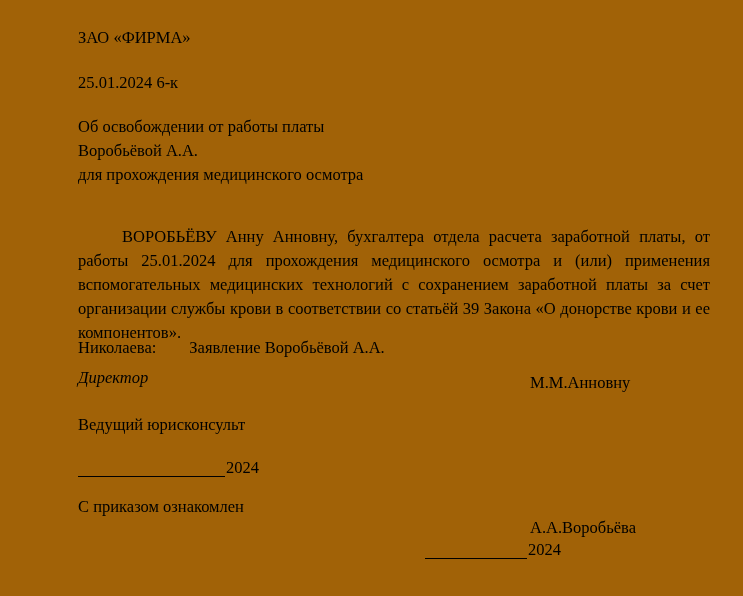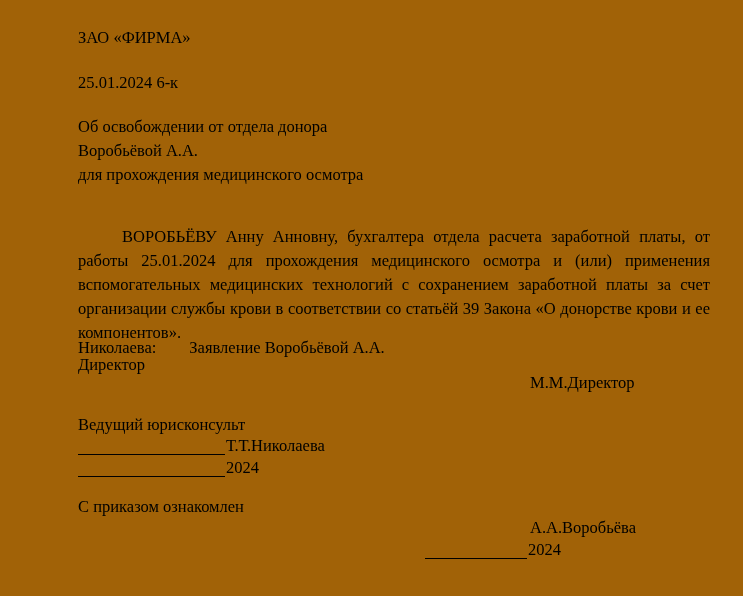--- a/index.html
+++ b/index.html
@@ -66,21 +66,21 @@
     white-space: pre;
   }
 
   
   .sig-row {
     position: absolute;
     font-size: 16.5px;
     line-height: 24px;
     white-space: nowrap;
   }
-  .sig-director-title { left: 78px;  top: 353px; }
+  .sig-director-title { left: 78px;  top: 366px; font-style: italic; }
   .sig-director-name  { left: 530px; top: 371px; }
 
   .sig-lawyer-title   { left: 78px;  top: 413px; }
 
   
   .ruled {
     position: absolute;
     font-size: 16.5px;
     line-height: 24px;
     white-space: nowrap;
@@ -111,42 +111,38 @@
 </head>
 <body>
 
 <div class="page">
 
   <div class="blk org-name">ЗАО «ФИРМА»</div>
 
   <div class="blk doc-meta">25.01.2024 6-к</div>
 
   <div class="blk subject">
-    <div>Об освобождении от отдела донора</div>
+    <div>Об освобождении от работы платы</div>
     <div>Воробьёвой А.А.</div>
     <div>для прохождения медицинского осмотра</div>
   </div>
 
 
   <div class="body-text">
     <span>ВОРОБЬЁВУ Анну Анновну, бухгалтера отдела расчета заработной платы, от работы 25.01.2024 для прохождения медицинского осмотра и (или) применения вспомогательных медицинских технологий с сохранением заработной платы за счет организации службы крови в соответствии со статьёй 39 Закона «О донорстве крови и ее компонентов».</span>
   </div>
 
   <div class="basis-row"><span>Николаева:</span><span>        </span><span>Заявление Воробьёвой А.А.</span></div>
 
   <div class="sig-row sig-director-title">Директор</div>
 
-  <div class="sig-row sig-director-name">М.М.Директор</div>
+  <div class="sig-row sig-director-name">М.М.Анновну</div>
 
   <div class="sig-row sig-lawyer-title">Ведущий юрисконсульт</div>
 
-  <div class="ruled lawyer-name-row">
-    <span class="rule"></span>
-    <span class="txt">Т.Т.Николаева</span>
-  </div>
 
   <div class="ruled lawyer-year-row">
     <span class="rule"></span>
     <span class="txt">2024</span>
   </div>
 
   <div class="sig-row ack-label">С приказом ознакомлен</div>
 
   <div class="sig-row ack-name">А.А.Воробьёва</div>
 

